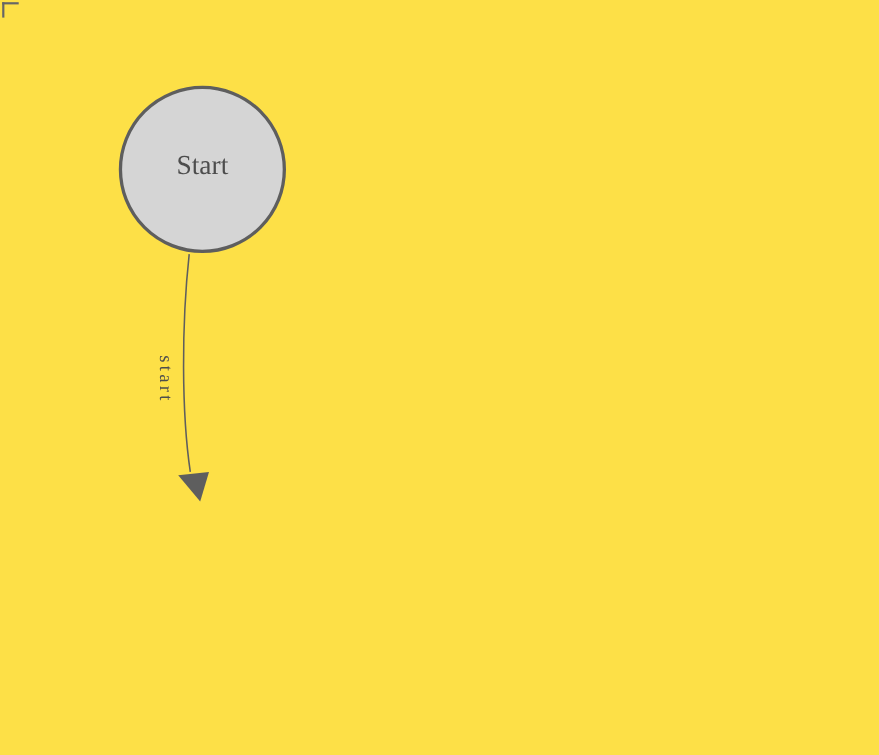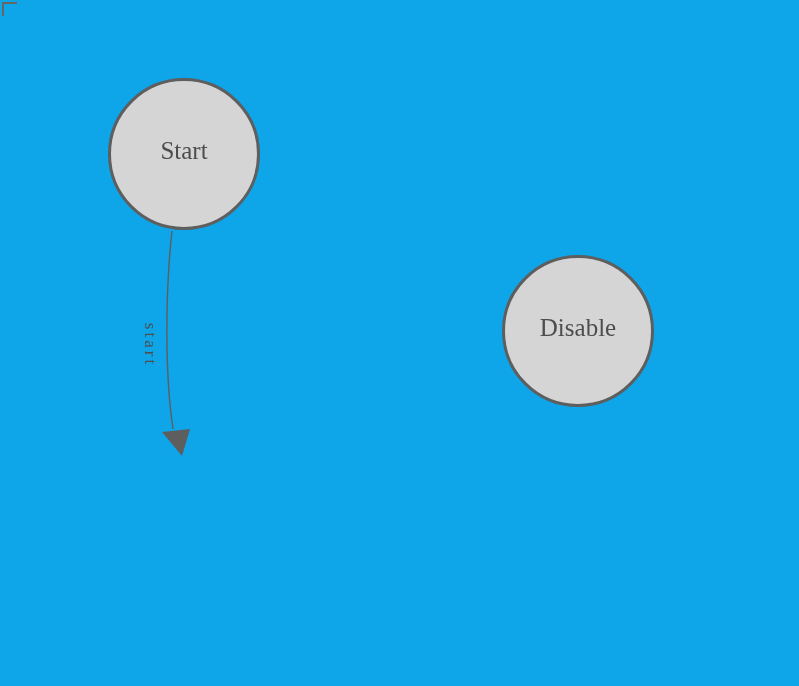--- a/index.html
+++ b/index.html
@@ -5,21 +5,21 @@
   html, body {
     margin: 0;
     padding: 0;
     background: #ffffff;
     font-family: "Liberation Serif", "DejaVu Serif", serif;
   }
   .canvas {
     position: relative;
     width: 799px;
     height: 686px;
-    background: #0ea5e9;
+    background: #fde047;
     overflow: hidden;
   }
   
   .corner-mark {
     position: absolute;
     left: 2px;
     top: 2px;
     width: 13px;
     height: 12px;
     border-top: 2px solid #666666;
@@ -74,19 +74,16 @@
   <svg class="edge-layer" width="799" height="686" viewBox="0 0 799 686">
     <path d="M 172 231 C 165 295 165 375 173 429" fill="none" stroke="#5e5e5e" stroke-width="1.4"></path>
     <polygon points="162,432 190,429 182,456" fill="#5e5e5e"></polygon>
   </svg>
 
   <div class="state-node node-start">
     <span class="state-label">Start</span>
   </div>
 
 
-  <div class="state-node node-disable">
-    <span class="state-label">Disable</span>
-  </div>
 
   <div class="edge-label">start</div>
 
 </div>
 
 </body></html>

